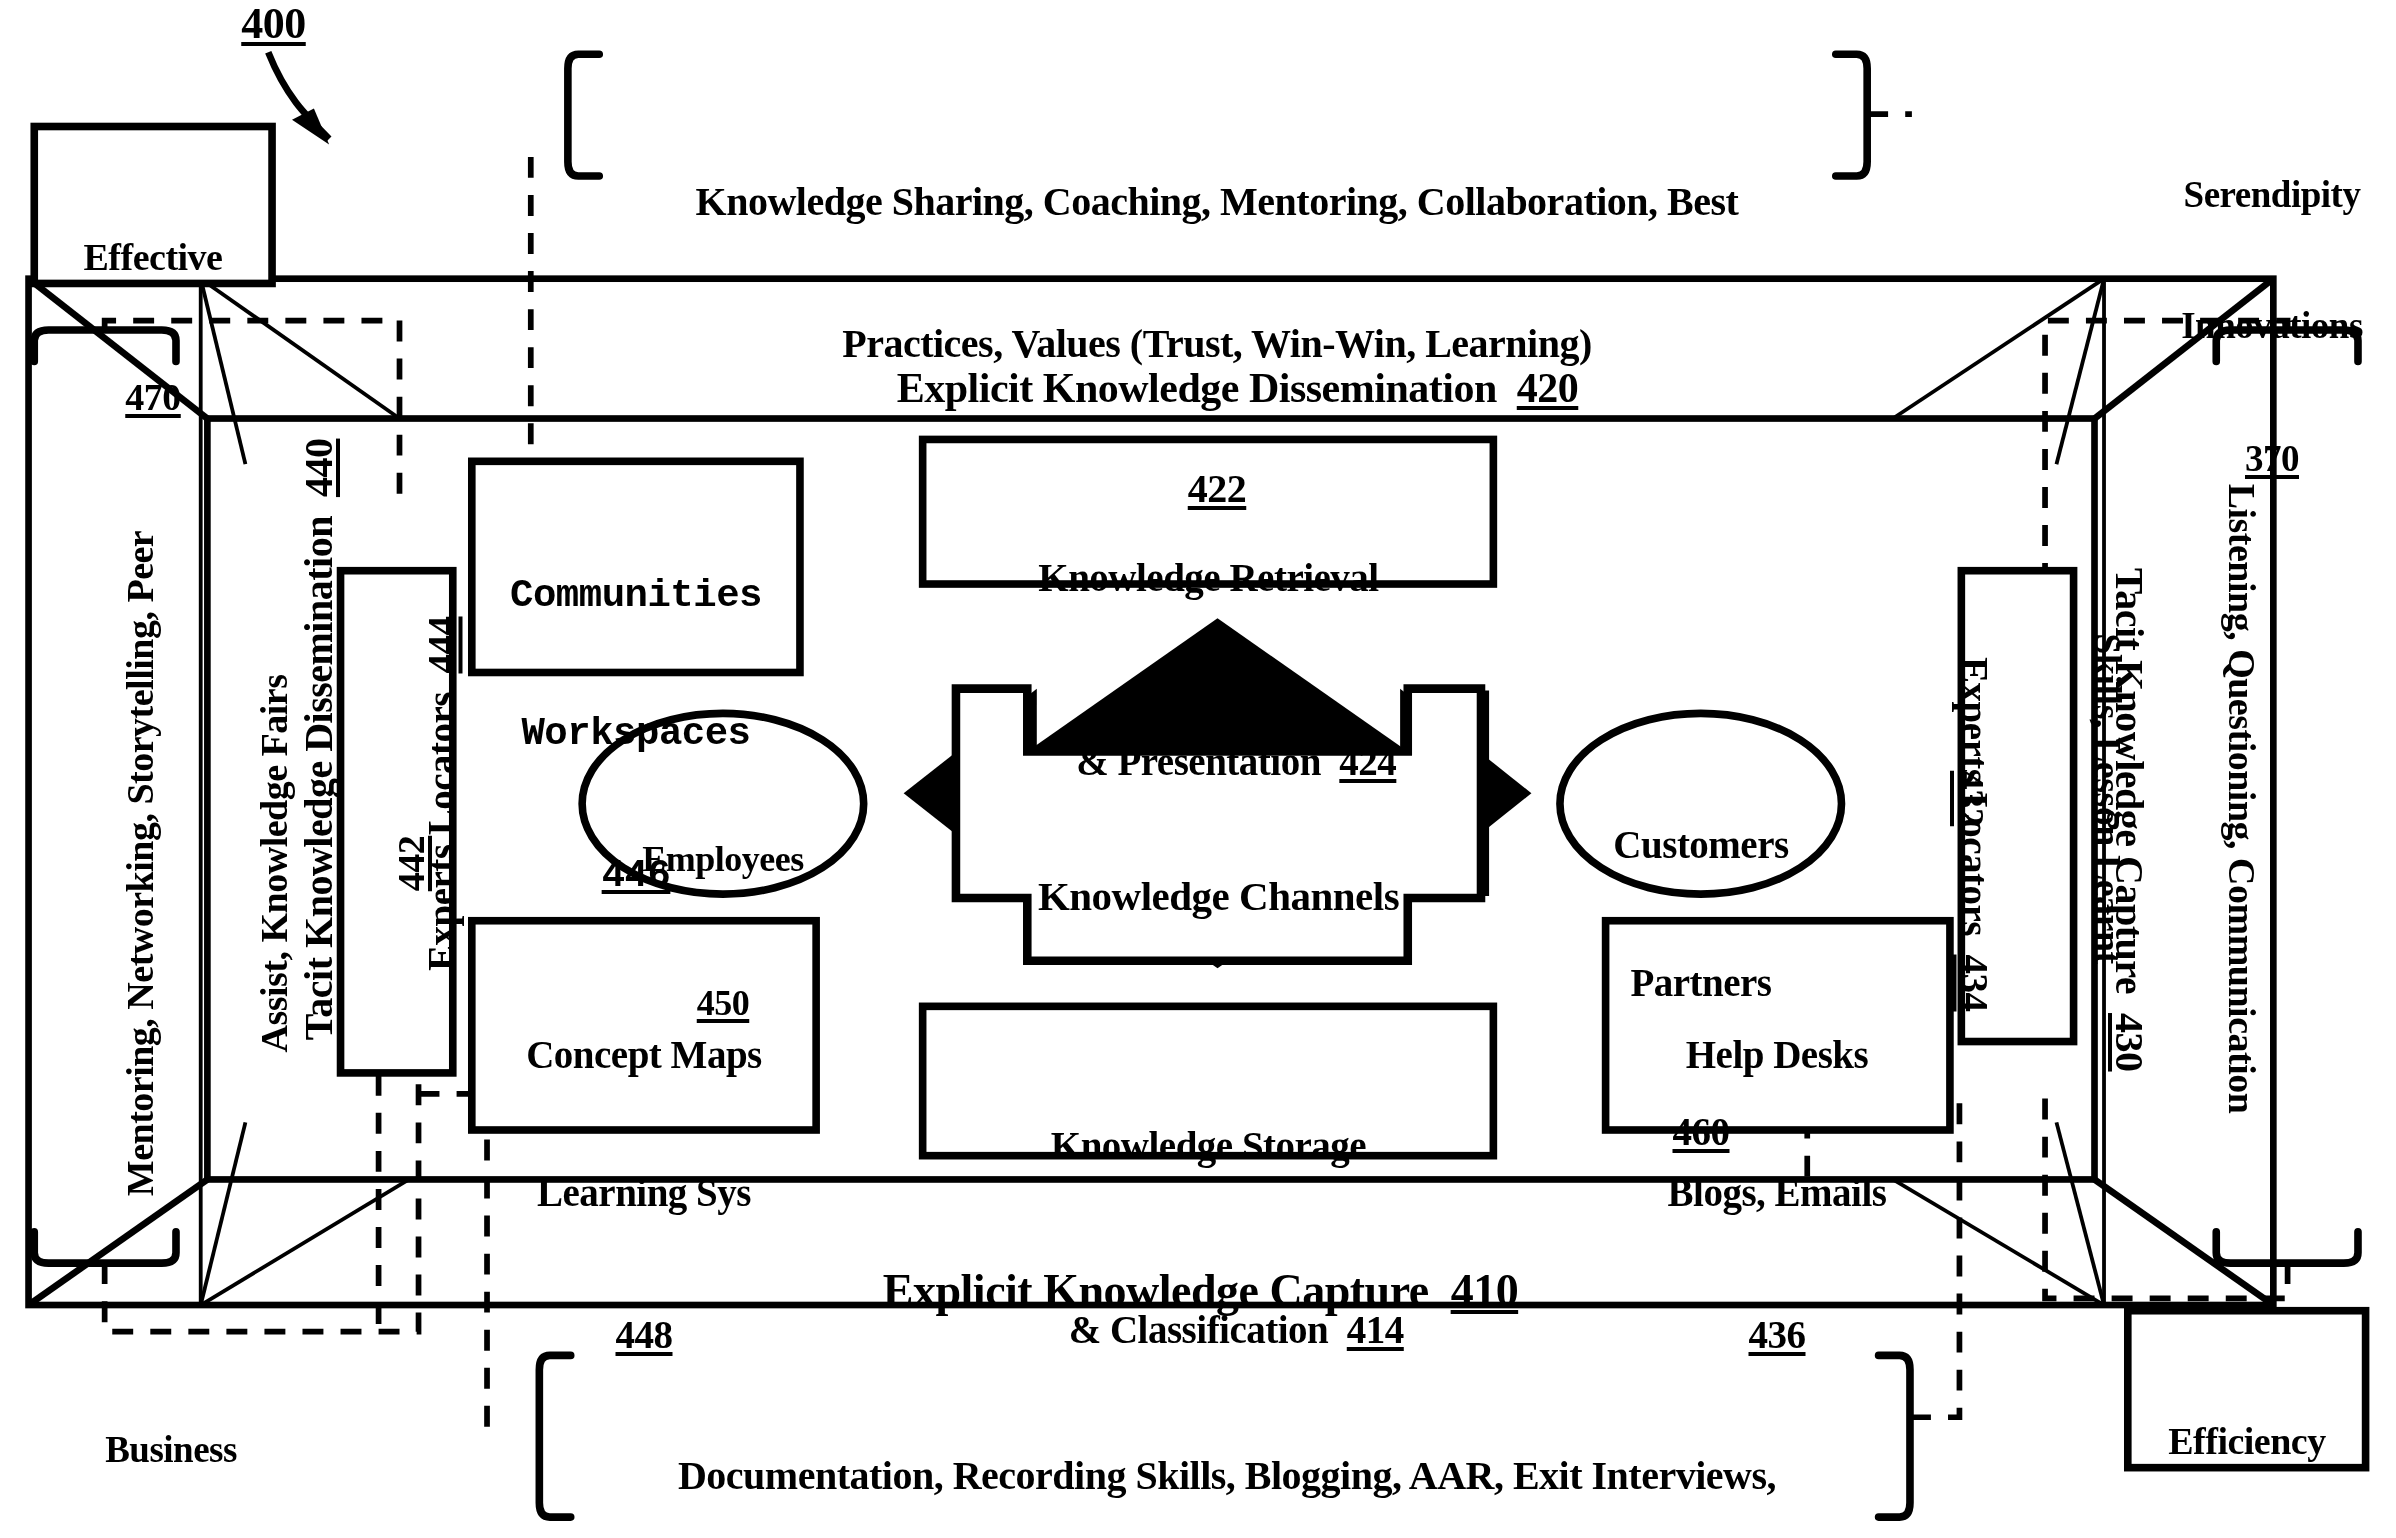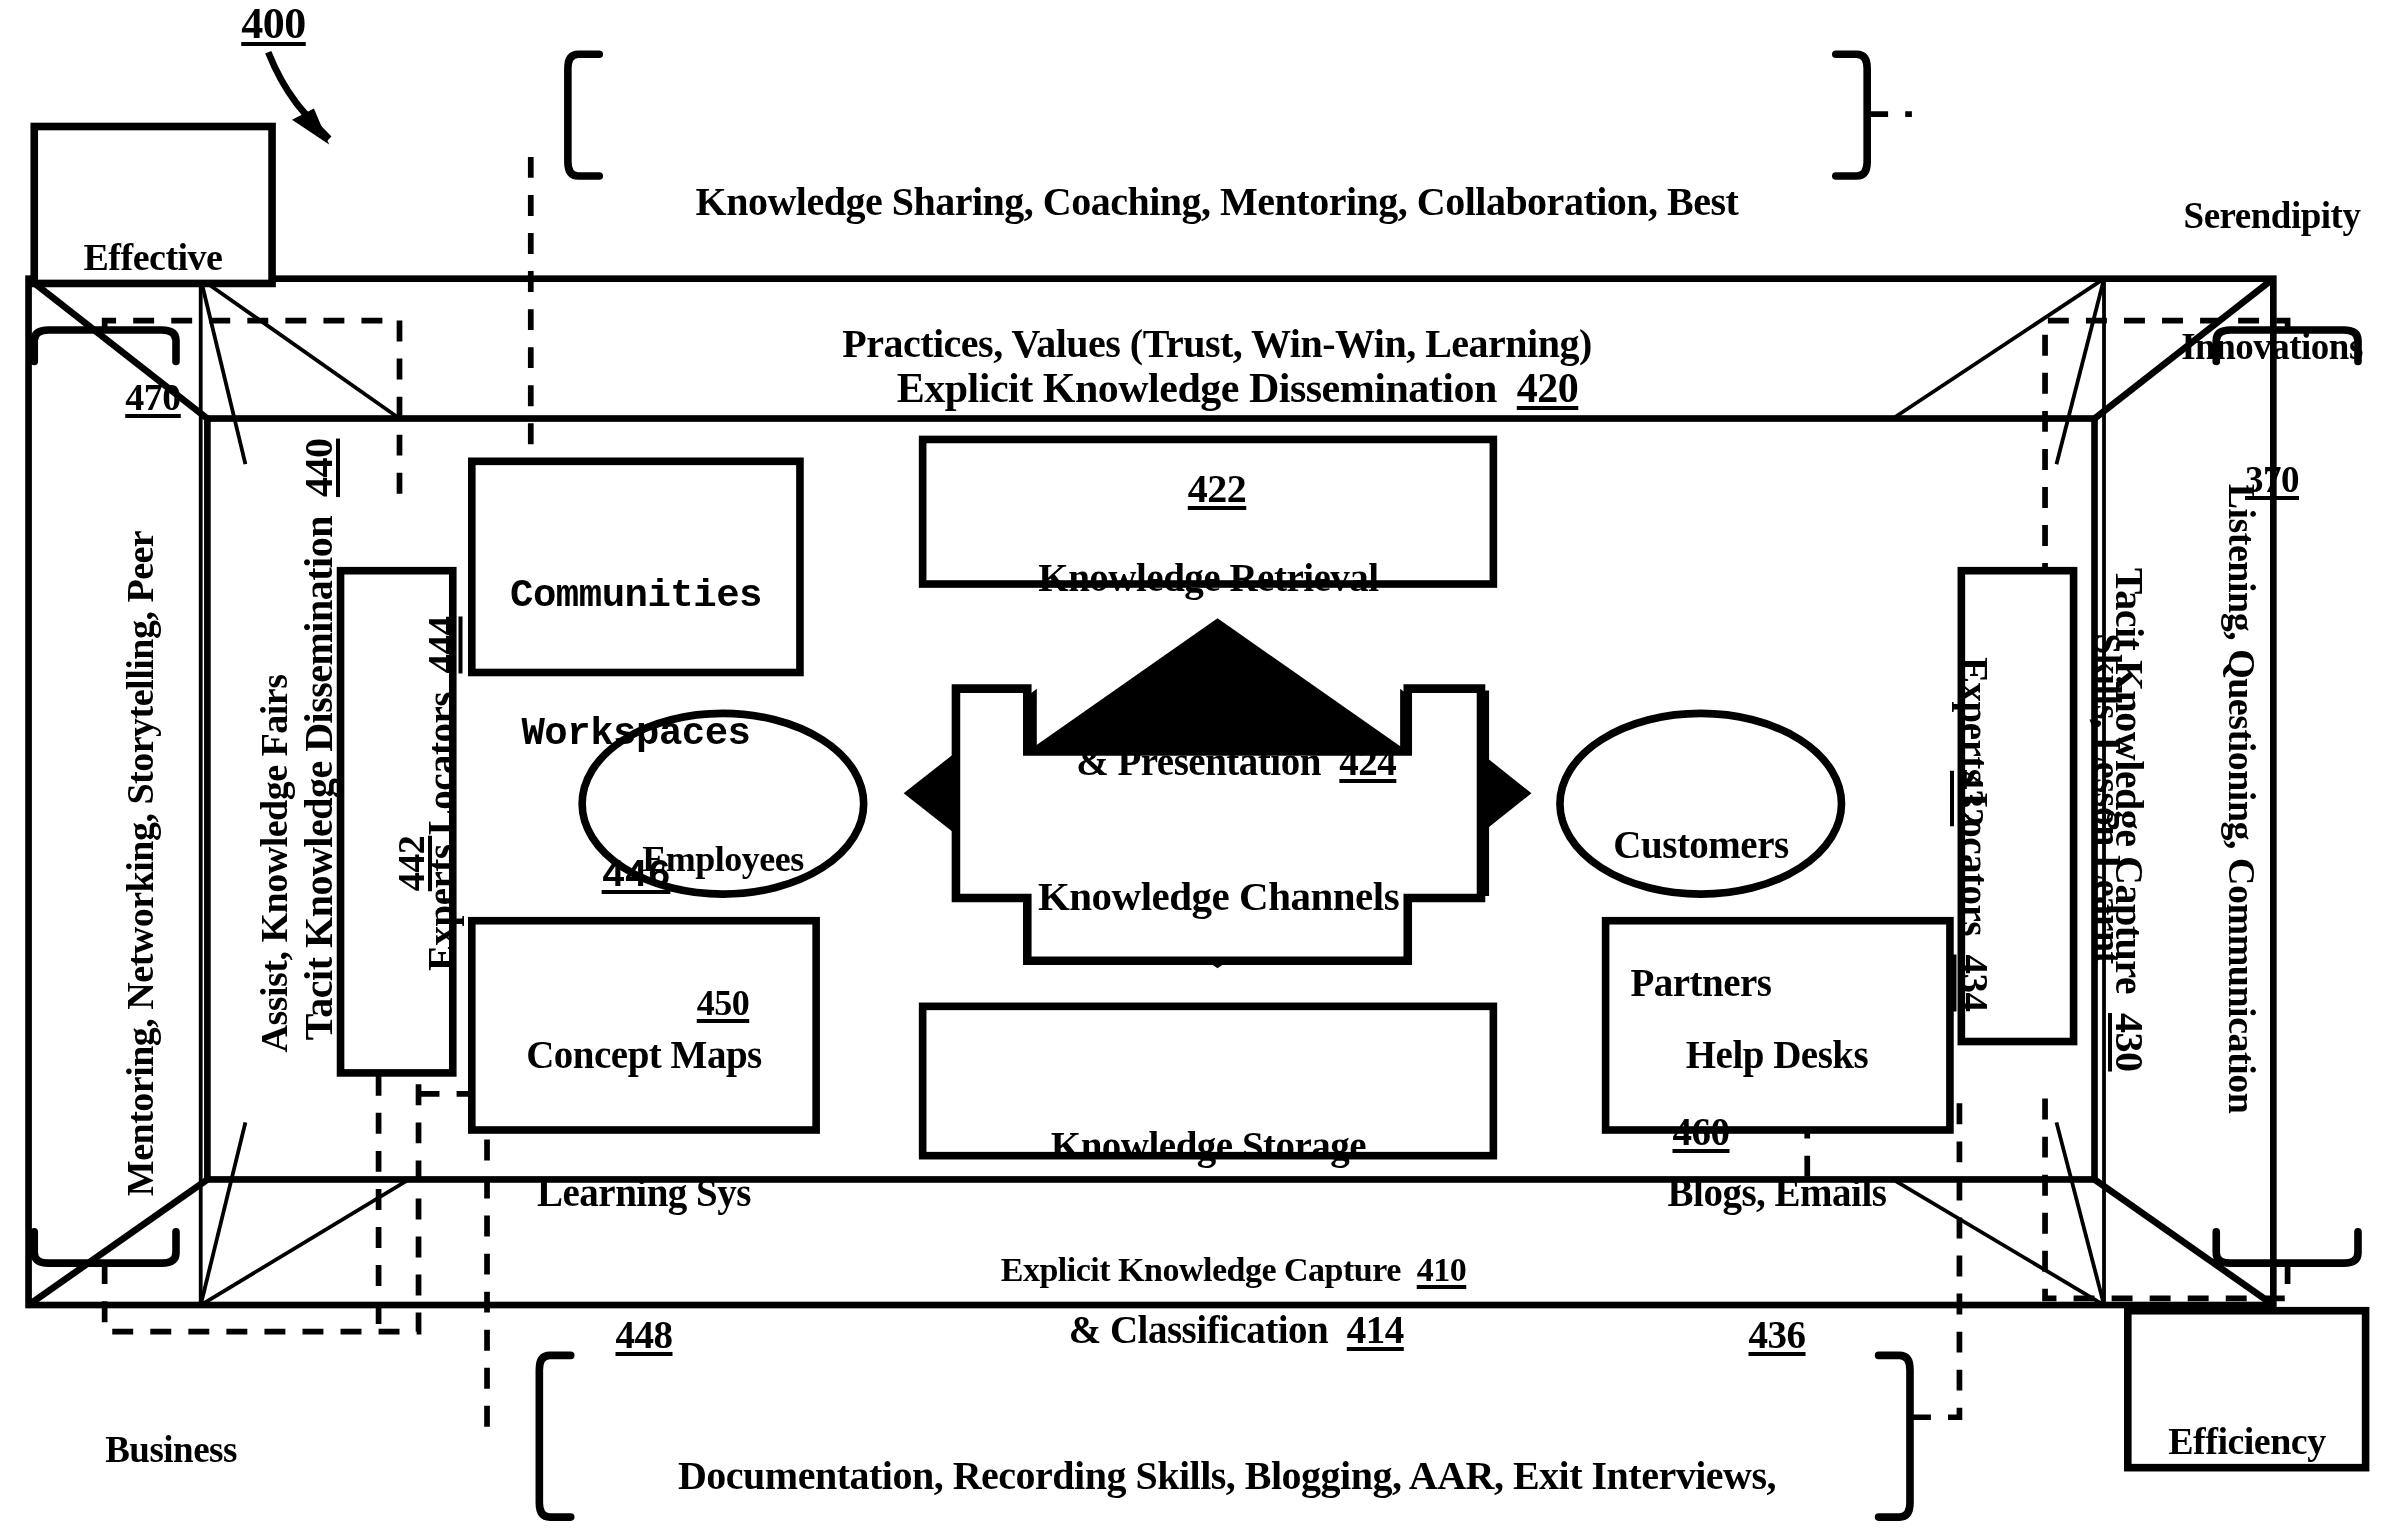--- a/index.html
+++ b/index.html
@@ -169,21 +169,21 @@
   <div class="t" style="left:34px; top:145px; width:238px; font-size:38px;">
     <div>Effective</div>
     <div class="num" style="margin-top:5.7px;">470</div>
   </div>
 
   <div class="t" style="left:2128px; top:1329px; width:238px; font-size:38px;">
     <div>Efficiency</div>
     
   </div>
 
-  <div class="t" style="left:2153px; top:107px; width:238px; font-size:37px;">
+  <div class="t" style="left:2153px; top:86px; width:238px; font-size:37px;">
     <div>Serendipity</div>
     <div>Innovations</div>
     <div class="num" style="margin-top:1.9px;">370</div>
   </div>
 
   <div class="t" style="left:52px; top:1341px; width:238px; font-size:37px;">
     <div>Business</div>
     
   </div>
 
@@ -214,21 +214,21 @@
       <div>Listening, Questioning, Communication</div>
       <div>Skills, Lesson Learnt</div>
       <div class="num" style="margin-top:1.9px;">432</div>
     </div>
   </div>
 
   <div class="t" style="left:723px; top:314px; width:989px; font-size:42px;">
     <span>Explicit Knowledge Dissemination</span><span>&nbsp;&nbsp;</span><span class="num">420</span>
   </div>
 
-  <div class="t" style="left:723px; top:1210px; width:989px; font-size:34px;">
+  <div class="t" style="left:684px; top:1210px; width:989px; font-size:46px;">
     <span>Explicit Knowledge Capture</span><span>&nbsp;&nbsp;</span><span class="num">410</span>
   </div>
 
   <div style="position:absolute; left:-107px; top:742px; width:761px; height:51px;
               transform:rotate(-90deg); transform-origin:50% 50%;">
     <div class="t" style="left:0; top:0; width:761px; font-size:40px;">
       <span>Tacit Knowledge Dissemination</span><span>&nbsp;&nbsp;</span><span class="num">440</span>
     </div>
   </div>
 

